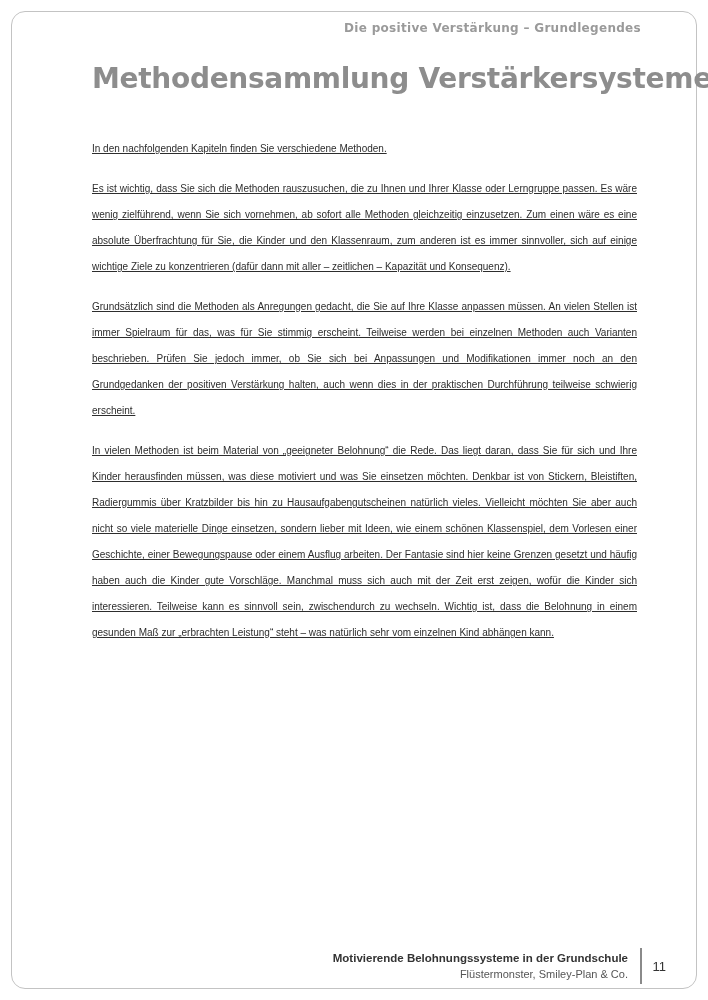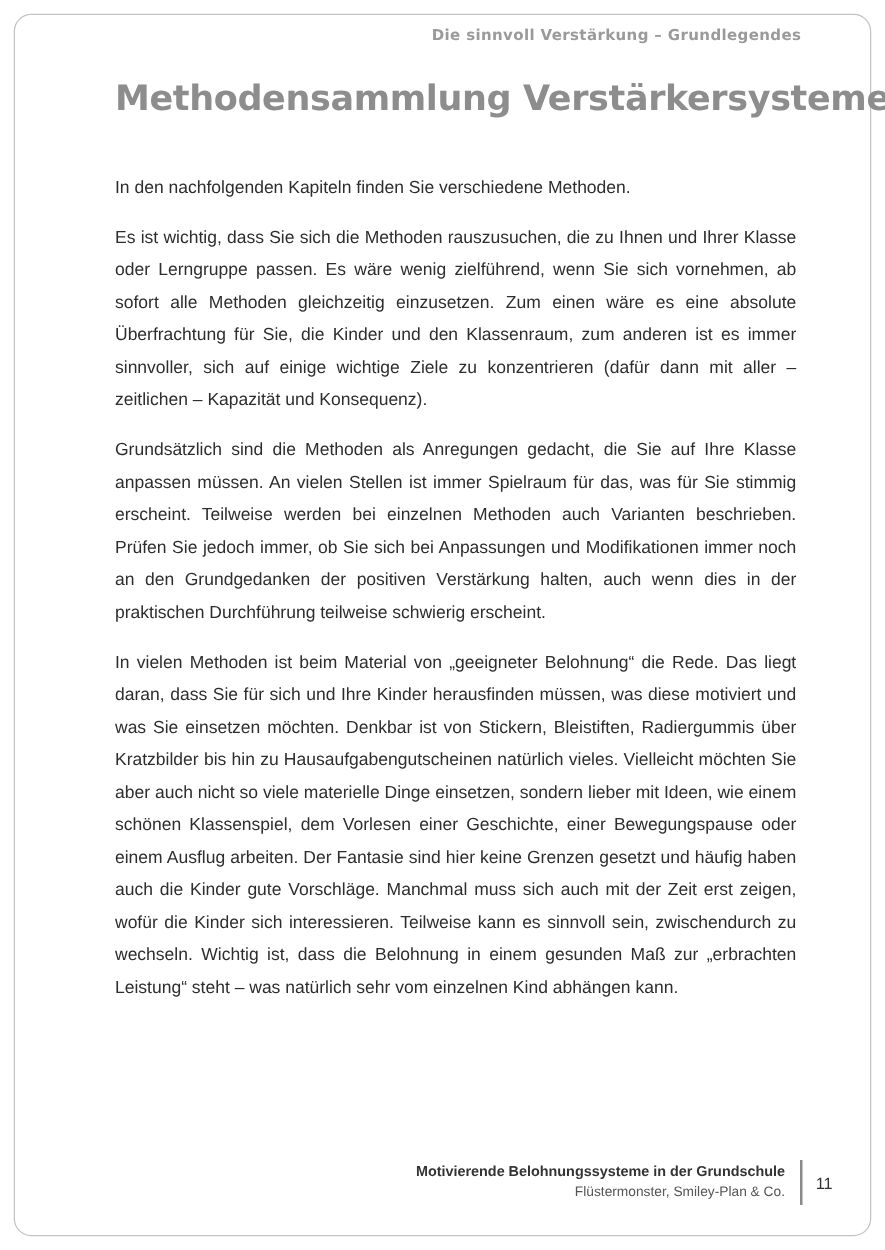--- a/index.html
+++ b/index.html
@@ -41,31 +41,32 @@
     letter-spacing: -0.3px;
     color: #8d8d8d;
     white-space: nowrap;
   }
 
   .body-copy {
     position: absolute;
     top: 136px;
     left: 92px;
     width: 545px;
-    font-size: 14px;
+    font-size: 10px;
     line-height: 26px;
     color: #2d2d2d;
     text-align: justify;
+    text-decoration: underline;
   }
   .body-copy p { margin: 0 0 14px 0; }
 
   .page-footer {
     position: absolute;
     right: 42px;
-    bottom: 36px;
+    bottom: 16px;
     display: flex;
     align-items: center;
   }
   .footer-text { text-align: right; }
   .footer-line1 {
     font-weight: bold;
     font-size: 11.5px;
     color: #333333;
     white-space: nowrap;
   }
@@ -85,21 +86,21 @@
   .footer-page {
     font-size: 13px;
     color: #333333;
   }
 </style>
 </head>
 <body>
 
 <div class="page-frame"></div>
 
-<div class="running-head">Die sinnvoll Verstärkung – Grundlegendes</div>
+<div class="running-head">Die positive Verstärkung – Grundlegendes</div>
 
 <h1 class="page-title">Methodensammlung Verstärkersysteme</h1>
 
 <div class="body-copy">
   <p>In den nachfolgenden Kapiteln finden Sie verschiedene Methoden.</p>
   <p>Es ist wichtig, dass Sie sich die Methoden rauszusuchen, die zu Ihnen und Ihrer Klasse oder Lerngruppe passen. Es wäre wenig zielführend, wenn Sie sich vornehmen, ab sofort alle Methoden gleichzeitig einzusetzen. Zum einen wäre es eine absolute Überfrachtung für Sie, die Kinder und den Klassenraum, zum anderen ist es immer sinnvoller, sich auf einige wichtige Ziele zu konzentrieren (dafür dann mit aller – zeitlichen – Kapazität und Konsequenz).</p>
   <p>Grundsätzlich sind die Methoden als Anregungen gedacht, die Sie auf Ihre Klasse anpassen müssen. An vielen Stellen ist immer Spielraum für das, was für Sie stimmig erscheint. Teilweise werden bei einzelnen Methoden auch Varianten beschrieben. Prüfen Sie jedoch immer, ob Sie sich bei Anpassungen und Modifikationen immer noch an den Grundgedanken der positiven Verstärkung halten, auch wenn dies in der praktischen Durchführung teilweise schwierig erscheint.</p>
   <p>In vielen Methoden ist beim Material von „geeigneter Belohnung“ die Rede. Das liegt daran, dass Sie für sich und Ihre Kinder herausfinden müssen, was diese motiviert und was Sie einsetzen möchten. Denkbar ist von Stickern, Bleistiften, Radiergummis über Kratzbilder bis hin zu Hausaufgabengutscheinen natürlich vieles. Vielleicht möchten Sie aber auch nicht so viele materielle Dinge einsetzen, sondern lieber mit Ideen, wie einem schönen Klassenspiel, dem Vorlesen einer Geschichte, einer Bewegungspause oder einem Ausflug arbeiten. Der Fantasie sind hier keine Grenzen gesetzt und häufig haben auch die Kinder gute Vorschläge. Manchmal muss sich auch mit der Zeit erst zeigen, wofür die Kinder sich interessieren. Teilweise kann es sinnvoll sein, zwischendurch zu wechseln. Wichtig ist, dass die Belohnung in einem gesunden Maß zur „erbrachten Leistung“ steht – was natürlich sehr vom einzelnen Kind abhängen kann.</p>
 </div>
 

